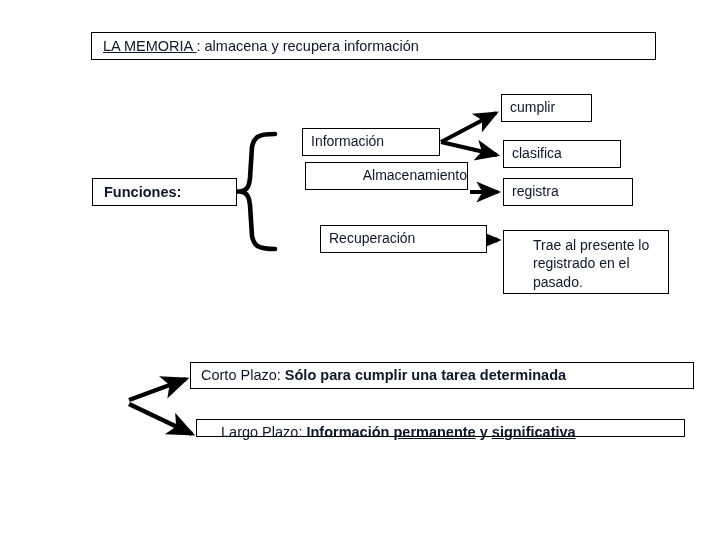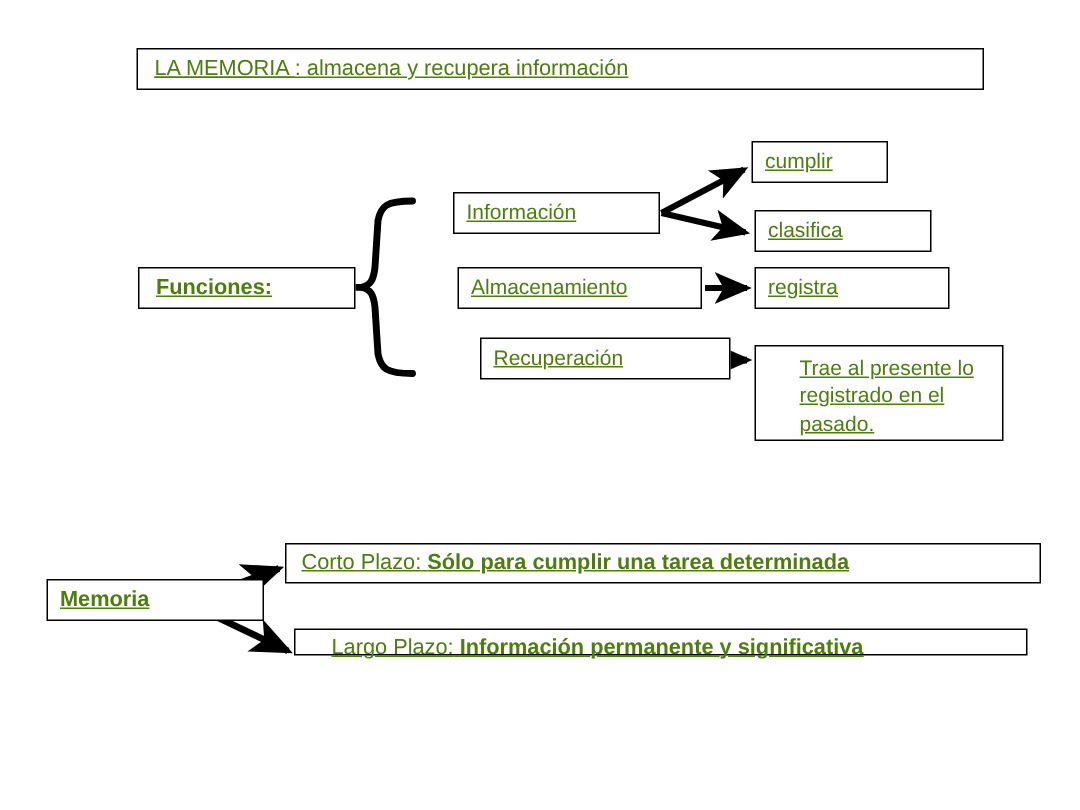--- a/index.html
+++ b/index.html
@@ -22,23 +22,22 @@
     width: 720px;
     height: 540px;
   }
   .box {
     position: absolute;
     box-sizing: border-box;
     border: 1px solid #000000;
     background: #ffffff;
     font-size: 14px;
     line-height: 1.28;
-    color: #4d7c0f;
+    color: #0f172a;
     white-space: nowrap;
-    text-decoration: underline;
   }
   .box .pad {
     display: block;
     padding: 4px 0 0 8px;
   }
   .box.multiline { white-space: normal; padding-left: 21px; }
   .bold { font-weight: bold; }
   .u { text-decoration: underline; }
   .reg { font-weight: normal; margin-top: 32px; }
 
@@ -53,21 +52,21 @@
   
   #funciones-box {
     left: 92px; top: 178px;
     width: 145px; height: 28px;
     font-weight: bold;
     font-size: 14.5px;
   }
   #funciones-box .pad { padding: 4px 0 0 11px; }
 
   #codificacion-box { left: 302px; top: 128px; width: 138px; height: 28px; }
-  #almacenamiento-box { left: 305px; top: 178px; width: 163px; height: 28px; }
+  #almacenamiento-box { left: 305px; top: 162px; width: 163px; height: 28px; text-align: right; }
   #recuperacion-box { left: 320px; top: 225px; width: 167px; height: 28px; }
 
   #ordena-box { left: 501px; top: 94px; width: 91px; height: 28px; }
   #clasifica-box { left: 503px; top: 140px; width: 118px; height: 28px; }
   #registra-box { left: 503px; top: 178px; width: 130px; height: 28px; }
   #trae-box {
     left: 503px; top: 230px;
     width: 166px; height: 64px;
     white-space: normal;
   }
@@ -169,23 +168,20 @@
   </div>
 
   <div class="box" id="registra-box">
     <span class="pad">registra</span>
   </div>
 
   <div class="box multiline" id="trae-box">
     <span class="pad">Trae al presente lo registrado en el pasado.</span>
   </div>
 
-  <div class="box" id="memoria-box">
-    <span class="pad">Memoria</span>
-  </div>
 
   <div class="box" id="corto-box">
     <span class="pad"><span class="reg">Corto Plazo:</span><span>&nbsp;</span><span class="bold">Sólo para cumplir una tarea determinada</span></span>
   </div>
 
   <div class="box" id="largo-box">
     <span class="pad"><span class="reg">Largo Plazo:</span><span>&nbsp;</span><span class="bold">Información</span><span>&nbsp;</span><span class="bold u">permanente</span><span>&nbsp;</span><span class="bold">y</span><span>&nbsp;</span><span class="bold u">significativa</span></span>
   </div>
 
 </div>

